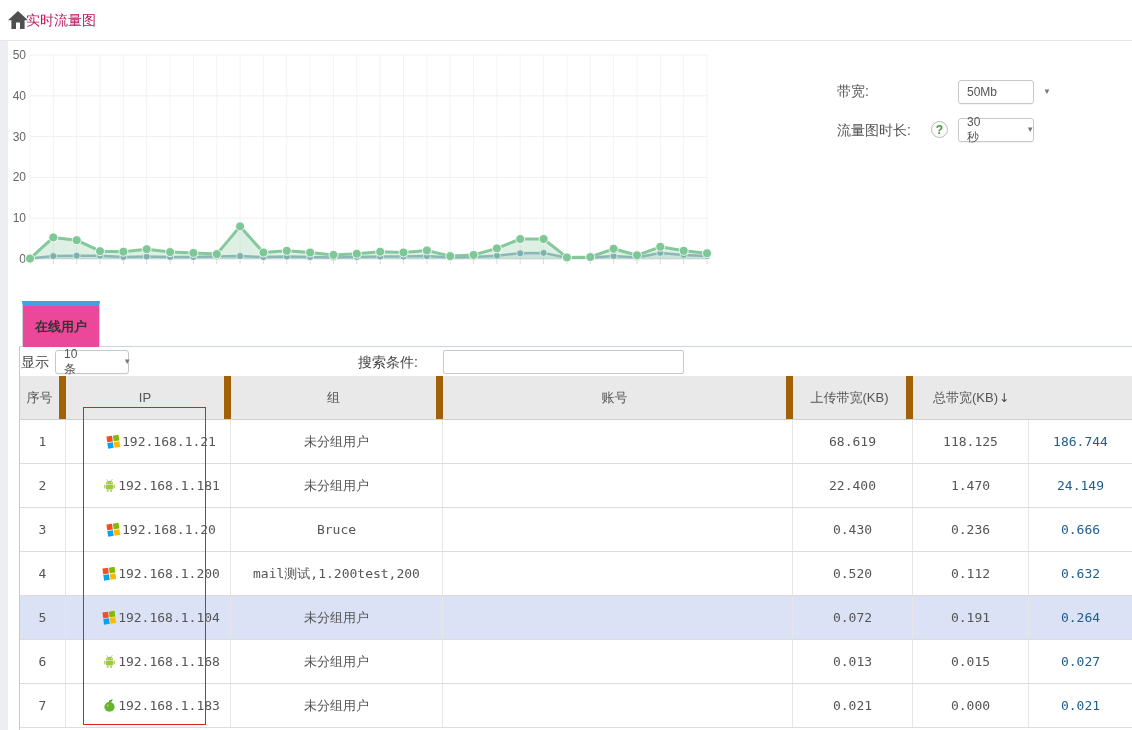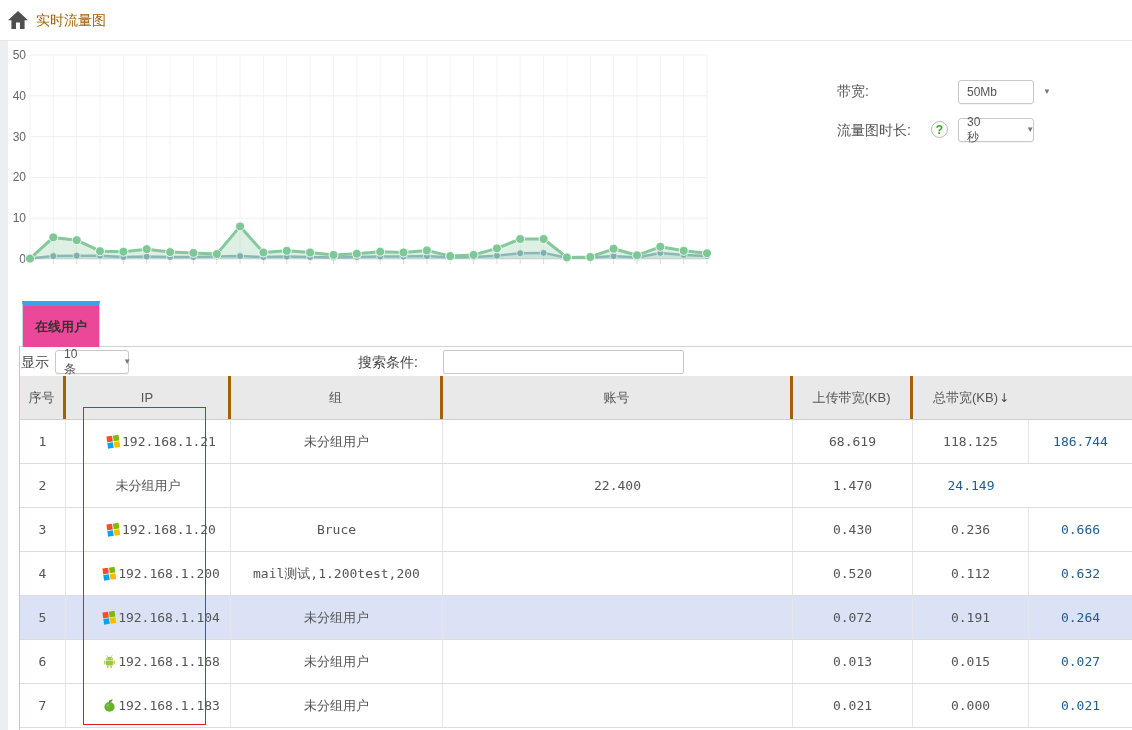--- a/index.html
+++ b/index.html
@@ -2,21 +2,21 @@
 <html><head>
 <meta charset="utf-8">
 <style>
   html,body{margin:0;padding:0;background:#fff;}
   .page{position:relative;width:1132px;height:730px;background:#fff;overflow:hidden;
         font-family:"Liberation Sans",sans-serif;font-size:13px;color:#333;}
   
   .topbar{position:absolute;left:0;top:0;width:1132px;height:41px;background:#fff;
           border-bottom:1px solid #e6e6e6;box-sizing:border-box;}
   .home-ico{position:absolute;left:8px;top:11px;width:20px;height:19px;cursor:pointer;}
-  .page-title{position:absolute;left:36px;top:0;line-height:41px;font-size:14px;color:#a16207;}
+  .page-title{position:absolute;left:26px;top:0;line-height:41px;font-size:14px;color:#be185d;}
   
   .left-strip{position:absolute;left:0;top:41px;width:8px;height:689px;background:#eceef1;}
   
   .chart-svg{position:absolute;left:0;top:41px;}
   
   .ctl-label{position:absolute;font-size:14px;color:#555;}
   .select{position:absolute;background:#fff;border:1px solid #c8c8c8;border-radius:3px;
           box-sizing:border-box;display:flex;align-items:center;justify-content:space-between;
           padding:0 8px;font-size:12px;color:#555;cursor:pointer;box-shadow:0 1px 1px rgba(0,0,0,.05);gap:40px;}
   .caret{font-size:8px;color:#777;margin-left:6px;line-height:1;}
@@ -37,21 +37,21 @@
         border:1px solid #c9c9c9;border-radius:2px;font-size:12px;padding:0 6px;color:#333;outline:none;}
   
   .tbl{position:absolute;left:0;top:29px;width:1112px;}
   .trow{display:grid;grid-template-columns:46px 165px 212px 350px 120px 116px minmax(0,1fr);
         height:43px;border-bottom:1px solid #dcdcdc;background:#fff;}
   .trow>div{height:100%;box-sizing:border-box;display:flex;align-items:center;justify-content:center;
         border-right:1px solid #e6e6e6;font-family:"DejaVu Sans Mono","Liberation Mono",monospace;
         font-size:13px;color:#555;overflow:hidden;white-space:nowrap;}
   .trow>div:last-child{border-right:none;}
   .thead{background:#e9e9e9;border-bottom:1px solid #cfcfcf;}
-  .thead>div{font-family:"Liberation Sans",sans-serif;color:#555;border-right:3px solid #a16207;}
+  .thead>div{font-family:"Liberation Sans",sans-serif;color:#555;border-right:7px solid #a16207;}
   .hl{background:#dbe2f6;}
   .hl>div{background:#dbe2f6;}
   .ip-cell{justify-content:flex-end;padding-left:26px;}
   .os{display:inline-flex;width:15px;height:15px;margin-right:1px;flex:none;}
   .total{color:#215e8e !important;}
   .sort-ico{font-size:12px;color:#444;margin-left:1px;font-family:"DejaVu Sans",sans-serif;}
   
   .red-rect{position:absolute;left:83px;top:407px;width:121px;height:316px;
             border:1px solid #df1f1f;z-index:6;pointer-events:none;}
   .bottom-line{position:absolute;left:20px;top:727px;width:1112px;border-top:1px solid #ddd;z-index:2;}
@@ -267,105 +267,121 @@
               <span>192.168.1.21</span>
             </div>
             <div>未分组用户</div>
             <div></div>
             <div>68.619</div>
             <div>118.125</div>
             <div class="total">186.744</div>
           </div>
           <div class="trow">
             <div>2</div>
-            <div>未分组用户</div>
-            <div></div>
-            <div>22.400</div>
-            <div>1.470</div>
-            <div class="total">24.149</div>
-          </div>
-          <div class="trow">
-            <div>3</div>
-            <div class="ip-cell">
-              <span class="os">
-                <svg width="15" height="15" viewBox="0 0 14 14">
-                  <g transform="rotate(-8 7 7)">
-                    <rect x="1.1" y="1.5" width="5.3" height="5.3" fill="#f25022"></rect>
-                    <rect x="7.2" y="1.5" width="5.3" height="5.3" fill="#7fba00"></rect>
-                    <rect x="1.1" y="7.6" width="5.3" height="5.3" fill="#00a4ef"></rect>
-                    <rect x="7.2" y="7.6" width="5.3" height="5.3" fill="#ffb900"></rect>
-                  </g>
-                </svg>
-              </span>
-              <span>192.168.1.20</span>
-            </div>
-            <div>Bruce</div>
-            <div></div>
-            <div>0.430</div>
-            <div>0.236</div>
-            <div class="total">0.666</div>
-          </div>
-          <div class="trow">
-            <div>4</div>
-            <div class="ip-cell">
-              <span class="os">
-                <svg width="15" height="15" viewBox="0 0 14 14">
-                  <g transform="rotate(-8 7 7)">
-                    <rect x="1.1" y="1.5" width="5.3" height="5.3" fill="#f25022"></rect>
-                    <rect x="7.2" y="1.5" width="5.3" height="5.3" fill="#7fba00"></rect>
-                    <rect x="1.1" y="7.6" width="5.3" height="5.3" fill="#00a4ef"></rect>
-                    <rect x="7.2" y="7.6" width="5.3" height="5.3" fill="#ffb900"></rect>
-                  </g>
-                </svg>
-              </span>
-              <span>192.168.1.200</span>
-            </div>
-            <div>mail测试,1.200test,200</div>
-            <div></div>
-            <div>0.520</div>
-            <div>0.112</div>
-            <div class="total">0.632</div>
-          </div>
-          <div class="trow hl">
-            <div>5</div>
-            <div class="ip-cell">
-              <span class="os">
-                <svg width="15" height="15" viewBox="0 0 14 14">
-                  <g transform="rotate(-8 7 7)">
-                    <rect x="1.1" y="1.5" width="5.3" height="5.3" fill="#f25022"></rect>
-                    <rect x="7.2" y="1.5" width="5.3" height="5.3" fill="#7fba00"></rect>
-                    <rect x="1.1" y="7.6" width="5.3" height="5.3" fill="#00a4ef"></rect>
-                    <rect x="7.2" y="7.6" width="5.3" height="5.3" fill="#ffb900"></rect>
-                  </g>
-                </svg>
-              </span>
-              <span>192.168.1.104</span>
-            </div>
-            <div>未分组用户</div>
-            <div></div>
-            <div>0.072</div>
-            <div>0.191</div>
-            <div class="total">0.264</div>
-          </div>
-          <div class="trow">
-            <div>6</div>
             <div class="ip-cell">
               <span class="os">
                 <svg width="15" height="15" viewBox="0 0 14 14">
                   <path d="M4.4 1.2 L5.3 2.5 M9.6 1.2 L8.7 2.5" stroke="#9ec73d" stroke-width="0.8"></path>
                   <path d="M3.7 5.6 a3.3 3 0 0 1 6.6 0 z" fill="#9ec73d"></path>
                   <circle cx="5.3" cy="4.4" r="0.5" fill="#fff"></circle>
                   <circle cx="8.7" cy="4.4" r="0.5" fill="#fff"></circle>
                   <rect x="3.7" y="6" width="6.6" height="4.7" rx="1" fill="#9ec73d"></rect>
                   <rect x="2.1" y="6" width="1.1" height="3.7" rx="0.55" fill="#9ec73d"></rect>
                   <rect x="10.8" y="6" width="1.1" height="3.7" rx="0.55" fill="#9ec73d"></rect>
                   <rect x="4.9" y="10.9" width="1.1" height="2.1" rx="0.5" fill="#9ec73d"></rect>
                   <rect x="8" y="10.9" width="1.1" height="2.1" rx="0.5" fill="#9ec73d"></rect>
                 </svg>
               </span>
+              <span>192.168.1.181</span>
+            </div>
+            <div>未分组用户</div>
+            <div></div>
+            <div>22.400</div>
+            <div>1.470</div>
+            <div class="total">24.149</div>
+          </div>
+          <div class="trow">
+            <div>3</div>
+            <div class="ip-cell">
+              <span class="os">
+                <svg width="15" height="15" viewBox="0 0 14 14">
+                  <g transform="rotate(-8 7 7)">
+                    <rect x="1.1" y="1.5" width="5.3" height="5.3" fill="#f25022"></rect>
+                    <rect x="7.2" y="1.5" width="5.3" height="5.3" fill="#7fba00"></rect>
+                    <rect x="1.1" y="7.6" width="5.3" height="5.3" fill="#00a4ef"></rect>
+                    <rect x="7.2" y="7.6" width="5.3" height="5.3" fill="#ffb900"></rect>
+                  </g>
+                </svg>
+              </span>
+              <span>192.168.1.20</span>
+            </div>
+            <div>Bruce</div>
+            <div></div>
+            <div>0.430</div>
+            <div>0.236</div>
+            <div class="total">0.666</div>
+          </div>
+          <div class="trow">
+            <div>4</div>
+            <div class="ip-cell">
+              <span class="os">
+                <svg width="15" height="15" viewBox="0 0 14 14">
+                  <g transform="rotate(-8 7 7)">
+                    <rect x="1.1" y="1.5" width="5.3" height="5.3" fill="#f25022"></rect>
+                    <rect x="7.2" y="1.5" width="5.3" height="5.3" fill="#7fba00"></rect>
+                    <rect x="1.1" y="7.6" width="5.3" height="5.3" fill="#00a4ef"></rect>
+                    <rect x="7.2" y="7.6" width="5.3" height="5.3" fill="#ffb900"></rect>
+                  </g>
+                </svg>
+              </span>
+              <span>192.168.1.200</span>
+            </div>
+            <div>mail测试,1.200test,200</div>
+            <div></div>
+            <div>0.520</div>
+            <div>0.112</div>
+            <div class="total">0.632</div>
+          </div>
+          <div class="trow hl">
+            <div>5</div>
+            <div class="ip-cell">
+              <span class="os">
+                <svg width="15" height="15" viewBox="0 0 14 14">
+                  <g transform="rotate(-8 7 7)">
+                    <rect x="1.1" y="1.5" width="5.3" height="5.3" fill="#f25022"></rect>
+                    <rect x="7.2" y="1.5" width="5.3" height="5.3" fill="#7fba00"></rect>
+                    <rect x="1.1" y="7.6" width="5.3" height="5.3" fill="#00a4ef"></rect>
+                    <rect x="7.2" y="7.6" width="5.3" height="5.3" fill="#ffb900"></rect>
+                  </g>
+                </svg>
+              </span>
+              <span>192.168.1.104</span>
+            </div>
+            <div>未分组用户</div>
+            <div></div>
+            <div>0.072</div>
+            <div>0.191</div>
+            <div class="total">0.264</div>
+          </div>
+          <div class="trow">
+            <div>6</div>
+            <div class="ip-cell">
+              <span class="os">
+                <svg width="15" height="15" viewBox="0 0 14 14">
+                  <path d="M4.4 1.2 L5.3 2.5 M9.6 1.2 L8.7 2.5" stroke="#9ec73d" stroke-width="0.8"></path>
+                  <path d="M3.7 5.6 a3.3 3 0 0 1 6.6 0 z" fill="#9ec73d"></path>
+                  <circle cx="5.3" cy="4.4" r="0.5" fill="#fff"></circle>
+                  <circle cx="8.7" cy="4.4" r="0.5" fill="#fff"></circle>
+                  <rect x="3.7" y="6" width="6.6" height="4.7" rx="1" fill="#9ec73d"></rect>
+                  <rect x="2.1" y="6" width="1.1" height="3.7" rx="0.55" fill="#9ec73d"></rect>
+                  <rect x="10.8" y="6" width="1.1" height="3.7" rx="0.55" fill="#9ec73d"></rect>
+                  <rect x="4.9" y="10.9" width="1.1" height="2.1" rx="0.5" fill="#9ec73d"></rect>
+                  <rect x="8" y="10.9" width="1.1" height="2.1" rx="0.5" fill="#9ec73d"></rect>
+                </svg>
+              </span>
               <span>192.168.1.168</span>
             </div>
             <div>未分组用户</div>
             <div></div>
             <div>0.013</div>
             <div>0.015</div>
             <div class="total">0.027</div>
           </div>
           <div class="trow">
             <div>7</div>

